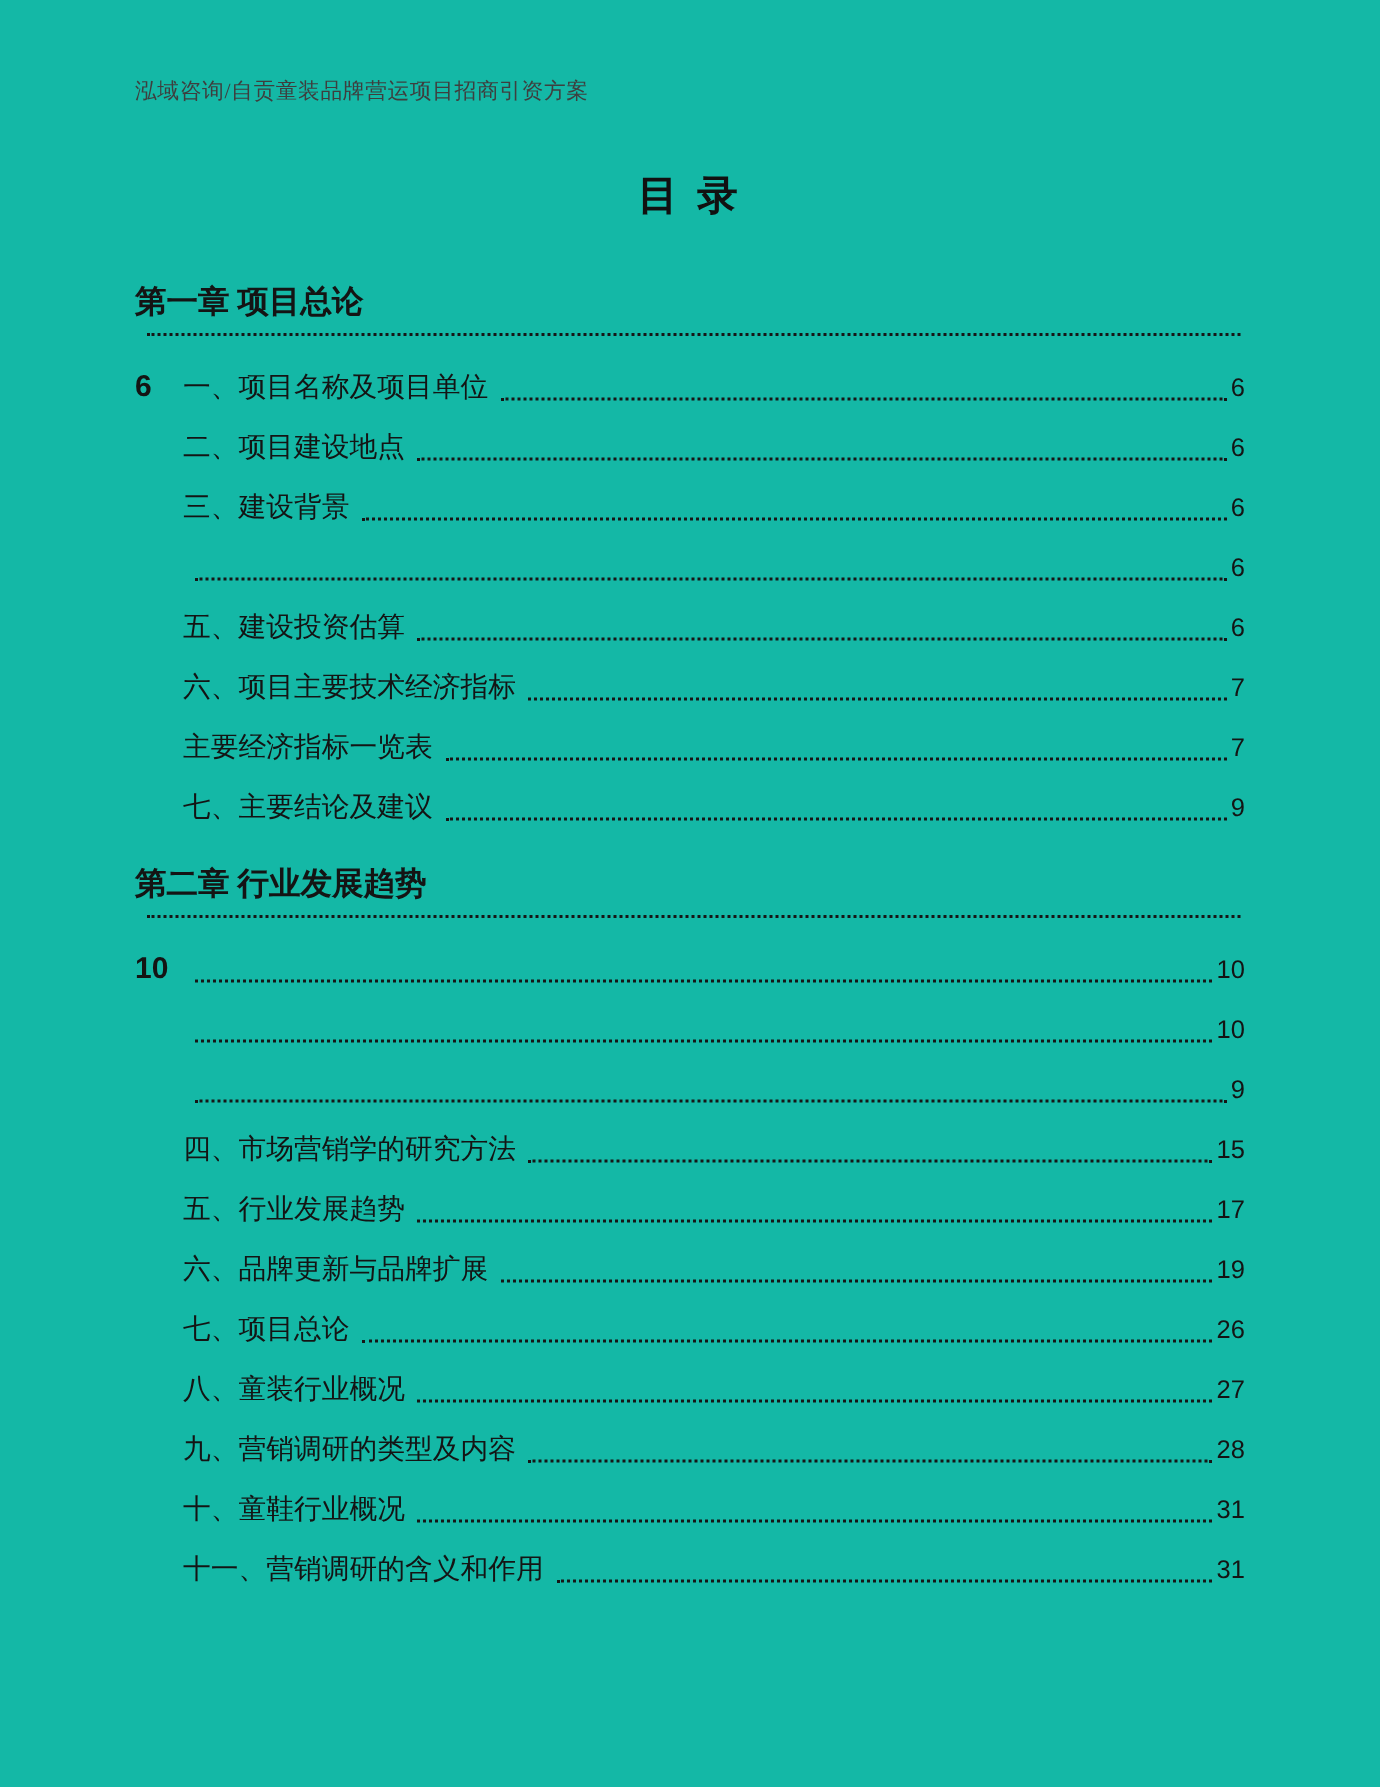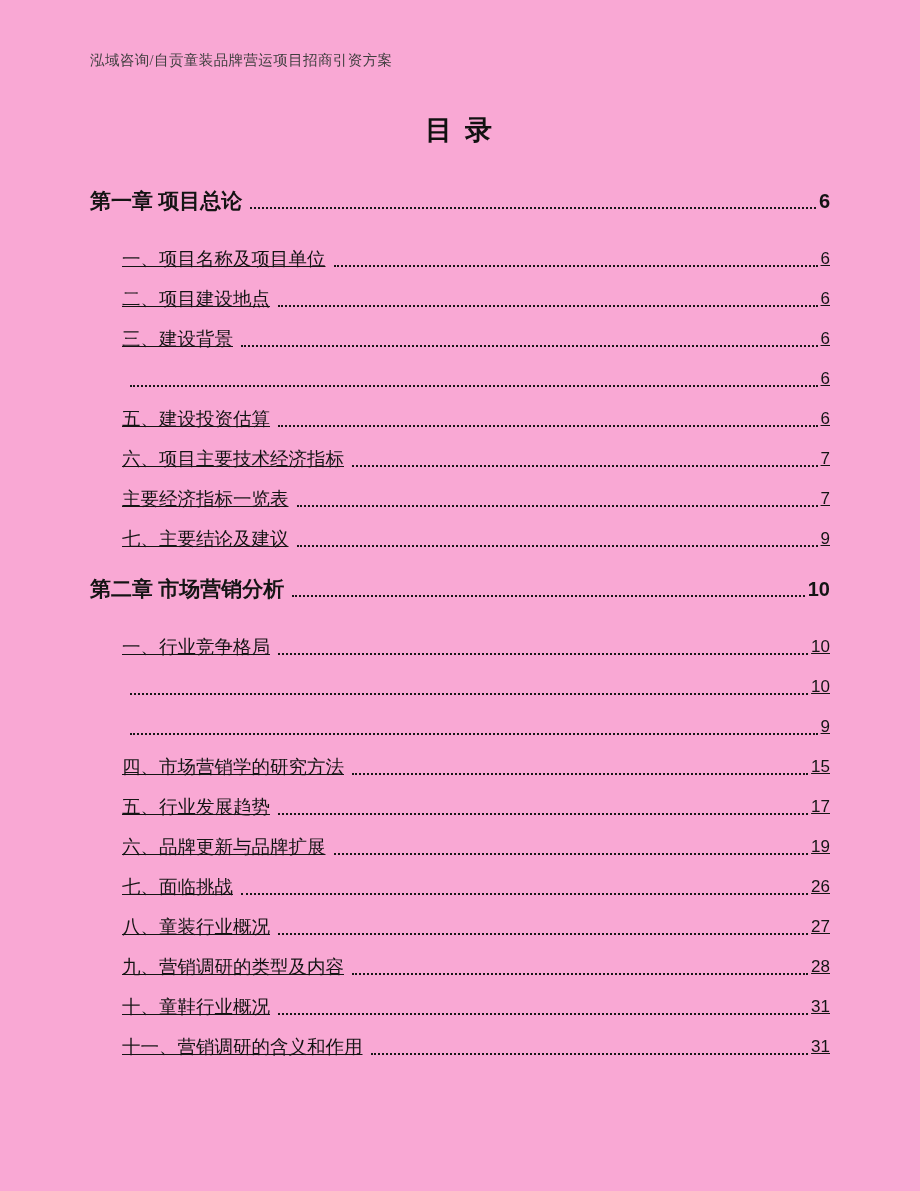--- a/index.html
+++ b/index.html
@@ -4,21 +4,21 @@
 <style>
   html, body {
     margin: 0;
     padding: 0;
     background: #ffffff;
   }
   .page {
     position: relative;
     width: 920px;
     height: 1191px;
-    background: #f9a8d4;
+    background: #14b8a6;
     font-family: "Liberation Serif", serif;
     color: #141414;
     overflow: hidden;
   }
   .header {
     position: absolute;
     top: 51px;
     left: 90px;
     font-size: 14.5px;
     color: #3e3e3e;
@@ -57,37 +57,37 @@
   .page-num {
     white-space: nowrap;
     font-family: "Liberation Sans", sans-serif;
   }
   .chapter-row {
     font-size: 21px;
     font-weight: 700;
     line-height: 42px;
     height: 42px;
     margin-bottom: 17px;
+    flex-direction: column;
   }
   .chapter-row .leader {
     margin-bottom: 13px;
   }
   .chapter-row .page-num {
     font-size: 20px;
     font-weight: 700;
   }
   .chapter-block + .chapter-block .chapter-row {
     margin-top: 9px;
   }
   .item-row {
     font-size: 18.5px;
     line-height: 40px;
     height: 40px;
     padding-left: 32px;
-    text-decoration: underline;
   }
   .item-row .leader {
     margin-bottom: 12px;
   }
   .item-row .page-num {
     font-size: 17px;
     font-weight: 400;
   }
 </style>
 </head>
@@ -148,27 +148,26 @@
   <div class="row item-row">
     <span class="label">七、主要结论及建议</span>
     <span class="leader"></span>
     <span class="page-num">9</span>
   </div>
 </div>
   </div>
 
   <div class="chapter-block">
     <div class="row chapter-row">
-      <span class="label">第二章 市场营销分析</span>
+      <span class="label">第二章 行业发展趋势</span>
       <span class="leader"></span>
       <span class="page-num">10</span>
     </div>
     <div class="items">
   <div class="row item-row">
-    <span class="label">一、行业竞争格局</span>
     <span class="leader"></span>
     <span class="page-num">10</span>
   </div>
 
   <div class="row item-row">
     <span class="leader"></span>
     <span class="page-num">10</span>
   </div>
 
   <div class="row item-row">
@@ -188,21 +187,21 @@
     <span class="page-num">17</span>
   </div>
 
   <div class="row item-row">
     <span class="label">六、品牌更新与品牌扩展</span>
     <span class="leader"></span>
     <span class="page-num">19</span>
   </div>
 
   <div class="row item-row">
-    <span class="label">七、面临挑战</span>
+    <span class="label">七、项目总论</span>
     <span class="leader"></span>
     <span class="page-num">26</span>
   </div>
 
   <div class="row item-row">
     <span class="label">八、童装行业概况</span>
     <span class="leader"></span>
     <span class="page-num">27</span>
   </div>
 

